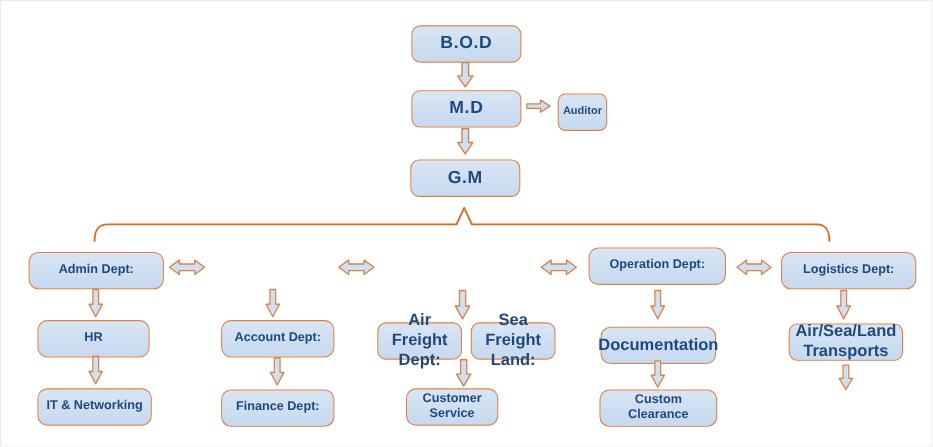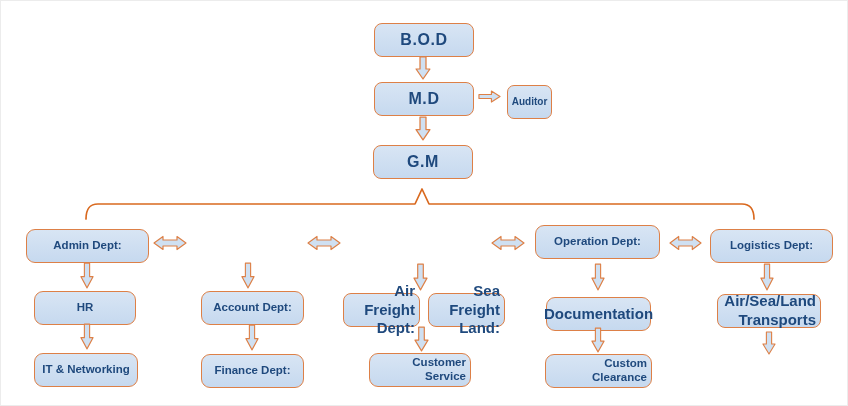--- a/index.html
+++ b/index.html
@@ -18,21 +18,21 @@
     background: linear-gradient(180deg, #d8e5f4 0%, #c6d9ef 100%);
     border: 1.5px solid #dd8047;
     border-radius: 9px;
     color: #1f497d;
     font-weight: bold;
     font-size: 11.5px;
     line-height: 1.2;
     display: flex;
     align-items: center;
     justify-content: center;
-    text-align: right;
+    text-align: center;
     box-sizing: border-box;
     padding: 16px 4px;
   }
   .lvl1 { font-size: 16px; letter-spacing: 0.6px; border-radius: 8px; }
   .auditor { font-size: 10px; border-radius: 7px; }
   .freight { font-size: 15px; border-radius: 8px; }
   .tiny { font-size: 15px; }
   .two-line { line-height: 1.25; }
   svg.conn { position: absolute; overflow: visible; }
   svg.conn path.block {
@@ -143,18 +143,18 @@
     <path class="block" d="M4.7,1 L10.3,1 L10.3,13 L14,13 L7.5,23 L1,13 L4.7,13 Z"></path>
   </svg>
   <svg class="conn" style="left:761px;top:330px" width="14" height="24" viewBox="0 0 15 24" preserveAspectRatio="none">
     <path class="block" d="M4.7,1 L10.3,1 L10.3,13 L14,13 L7.5,23 L1,13 L4.7,13 Z"></path>
   </svg>
 
   <div class="node" style="left:33px;top:352px;width:104px;height:27px">IT &amp; Networking</div>
 
   <div class="node" style="left:200px;top:353px;width:103px;height:26px">Finance Dept:</div>
 
-  <div class="node" style="left:368px;top:352px;width:102px;height:28px">Customer Service</div>
+  <div class="node" style="left:368px;top:352px;width:84px;height:28px">Customer Service</div>
 
   <div class="node" style="left:544px;top:353px;width:107px;height:27px">Custom Clearance</div>
 
 
 </div>
 
 </body></html>

